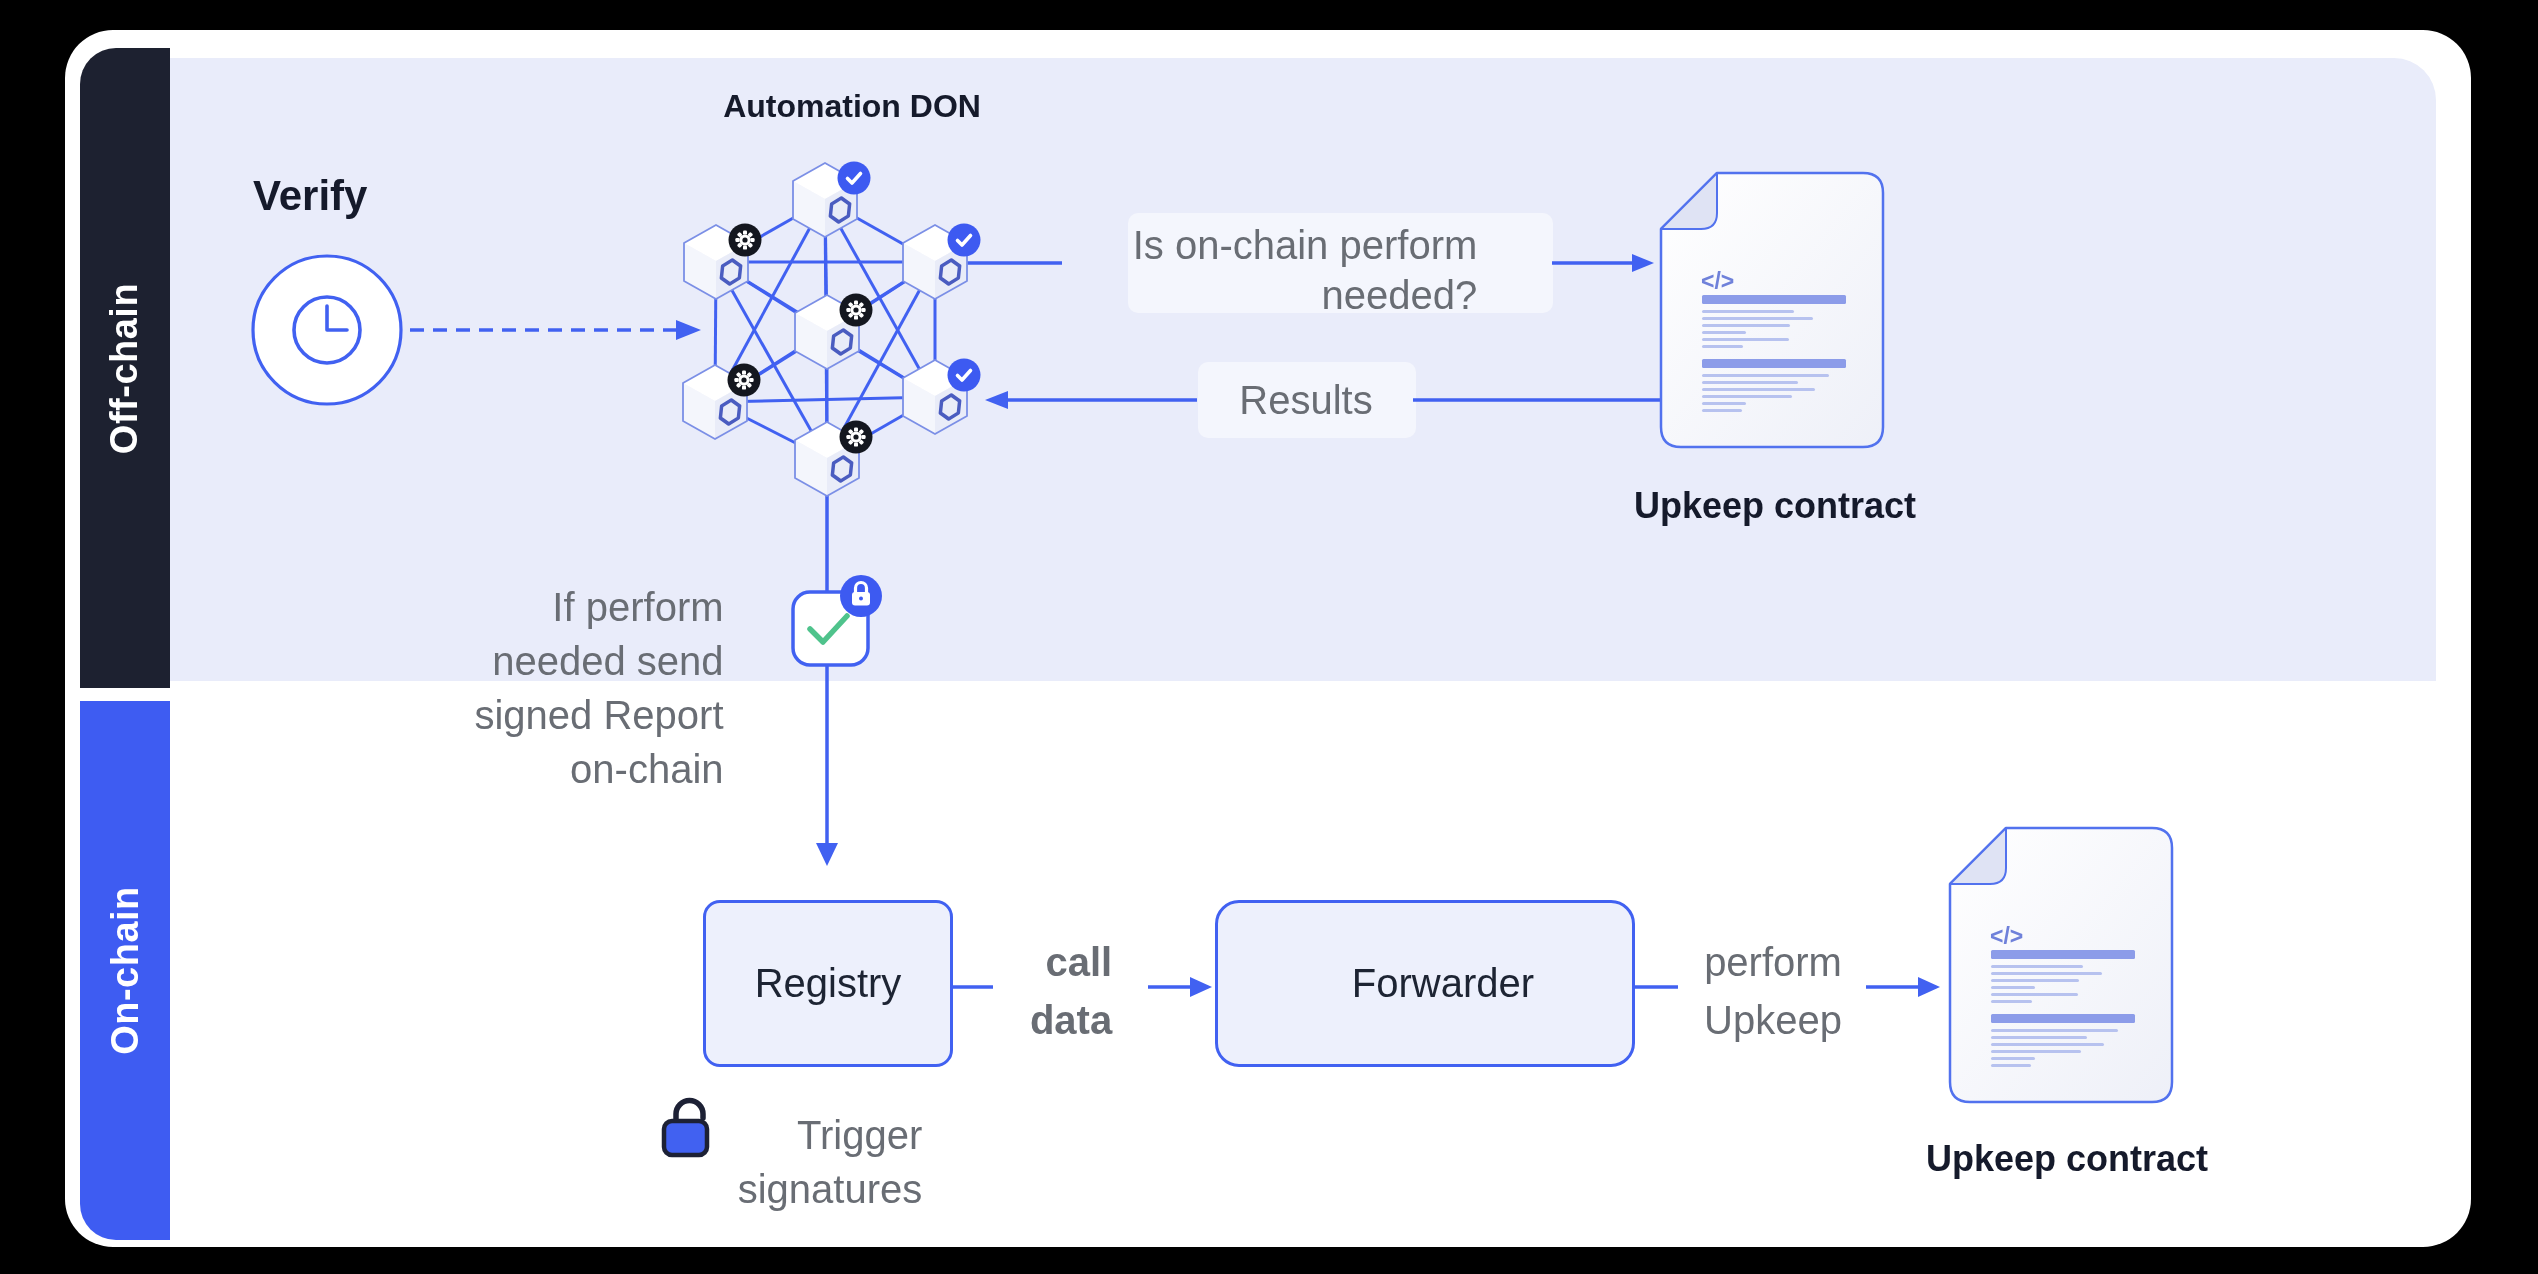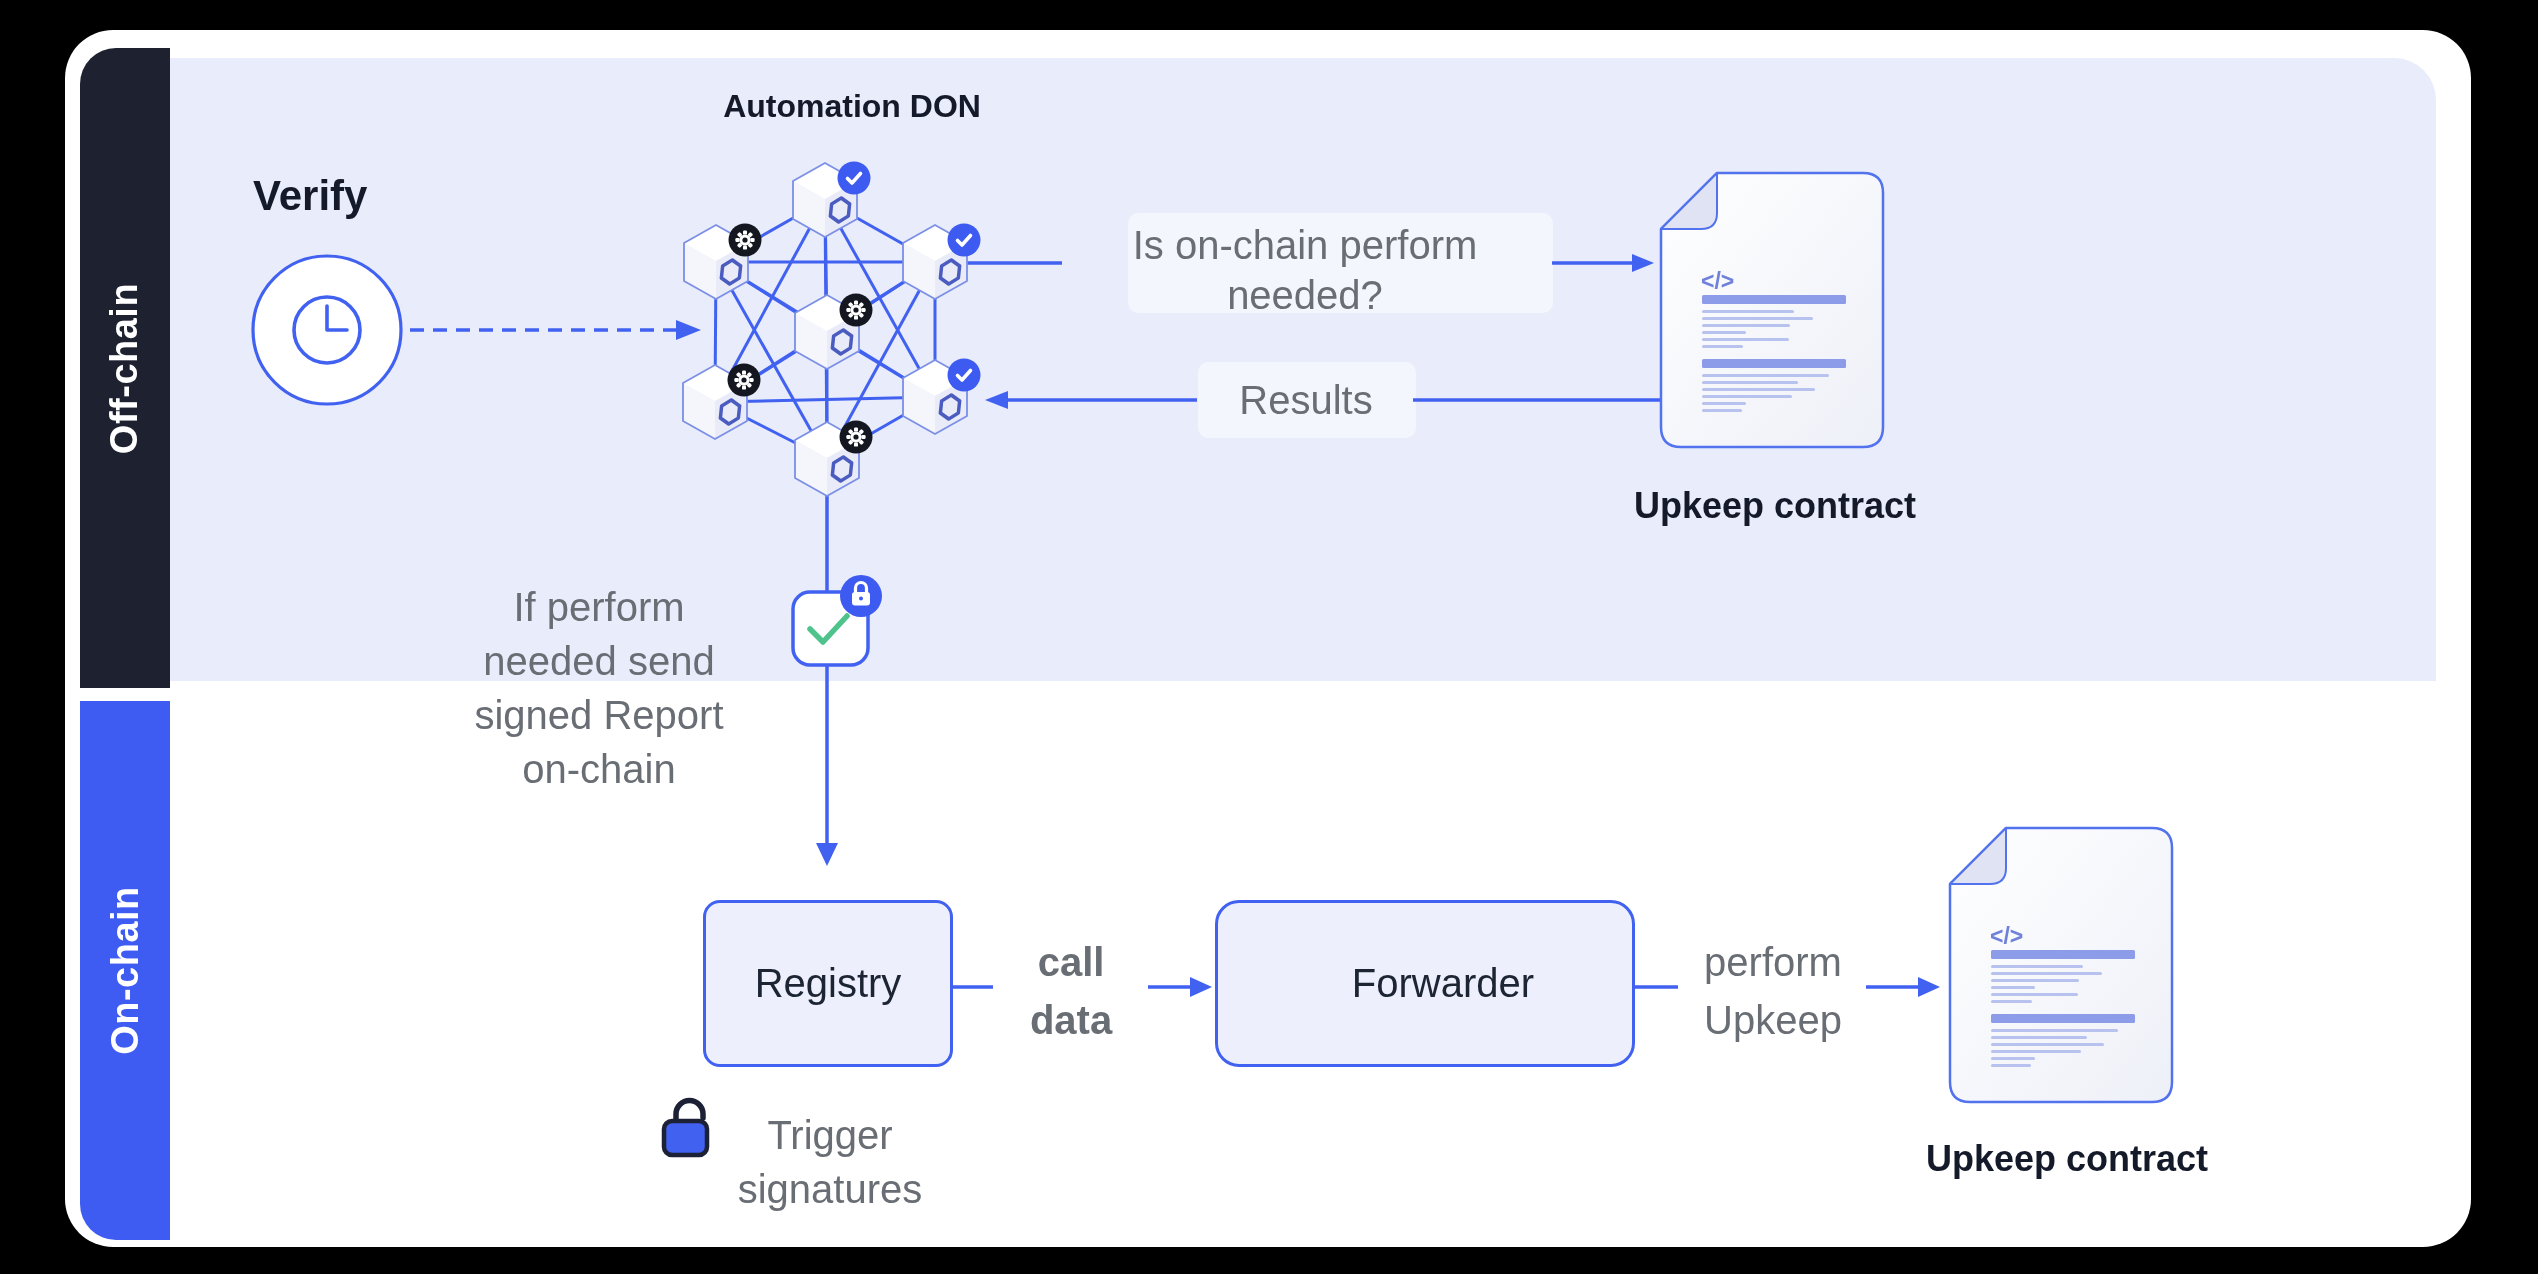--- a/index.html
+++ b/index.html
@@ -10,21 +10,21 @@
   .sidebar{position:absolute;left:80px;width:90px;display:flex;align-items:center;justify-content:center;}
   .sidebar-off{top:48px;height:640px;background:#1d2130;border-radius:36px 0 0 0;}
   .sidebar-on{top:701px;height:539px;background:#3e5cf2;border-radius:0 0 0 36px;}
   .sidebar-label{transform:rotate(-90deg);white-space:nowrap;color:#ffffff;font-weight:700;font-size:38px;letter-spacing:.5px;}
   .backdrop{position:absolute;background:rgba(255,255,255,.5);border-radius:10px;}
   .q-backdrop{left:1128px;top:213px;width:425px;height:100px;}
   .r-backdrop{left:1198px;top:362px;width:218px;height:76px;}
   svg.layer{position:absolute;left:0;top:0;}
   .txt{position:absolute;transform:translateX(-50%);text-align:center;white-space:nowrap;}
   .lbl-dark{color:#151a2b;font-weight:700;}
-  .lbl-gray{color:#696d74;font-weight:400;}
+  .lbl-gray{color:#696d74;font-weight:400;text-align:right;}
   .t-title{font-size:32px;}
   .t-gray{font-size:40px;line-height:50px;}
   .t-gray-lh54{font-size:40px;line-height:54px;}
   .t-gray-lh58{font-size:40px;line-height:58px;}
   .t-upkeep{font-size:36px;}
   .node-box{position:absolute;top:900px;height:167px;box-sizing:border-box;background:#edf0fc;
             border:3px solid #4161f1;border-radius:24px;display:flex;align-items:center;justify-content:center;
             color:#1d2433;font-size:40px;}
   .trigger-label{position:absolute;left:253px;top:172px;font-size:42px;}
 </style>

